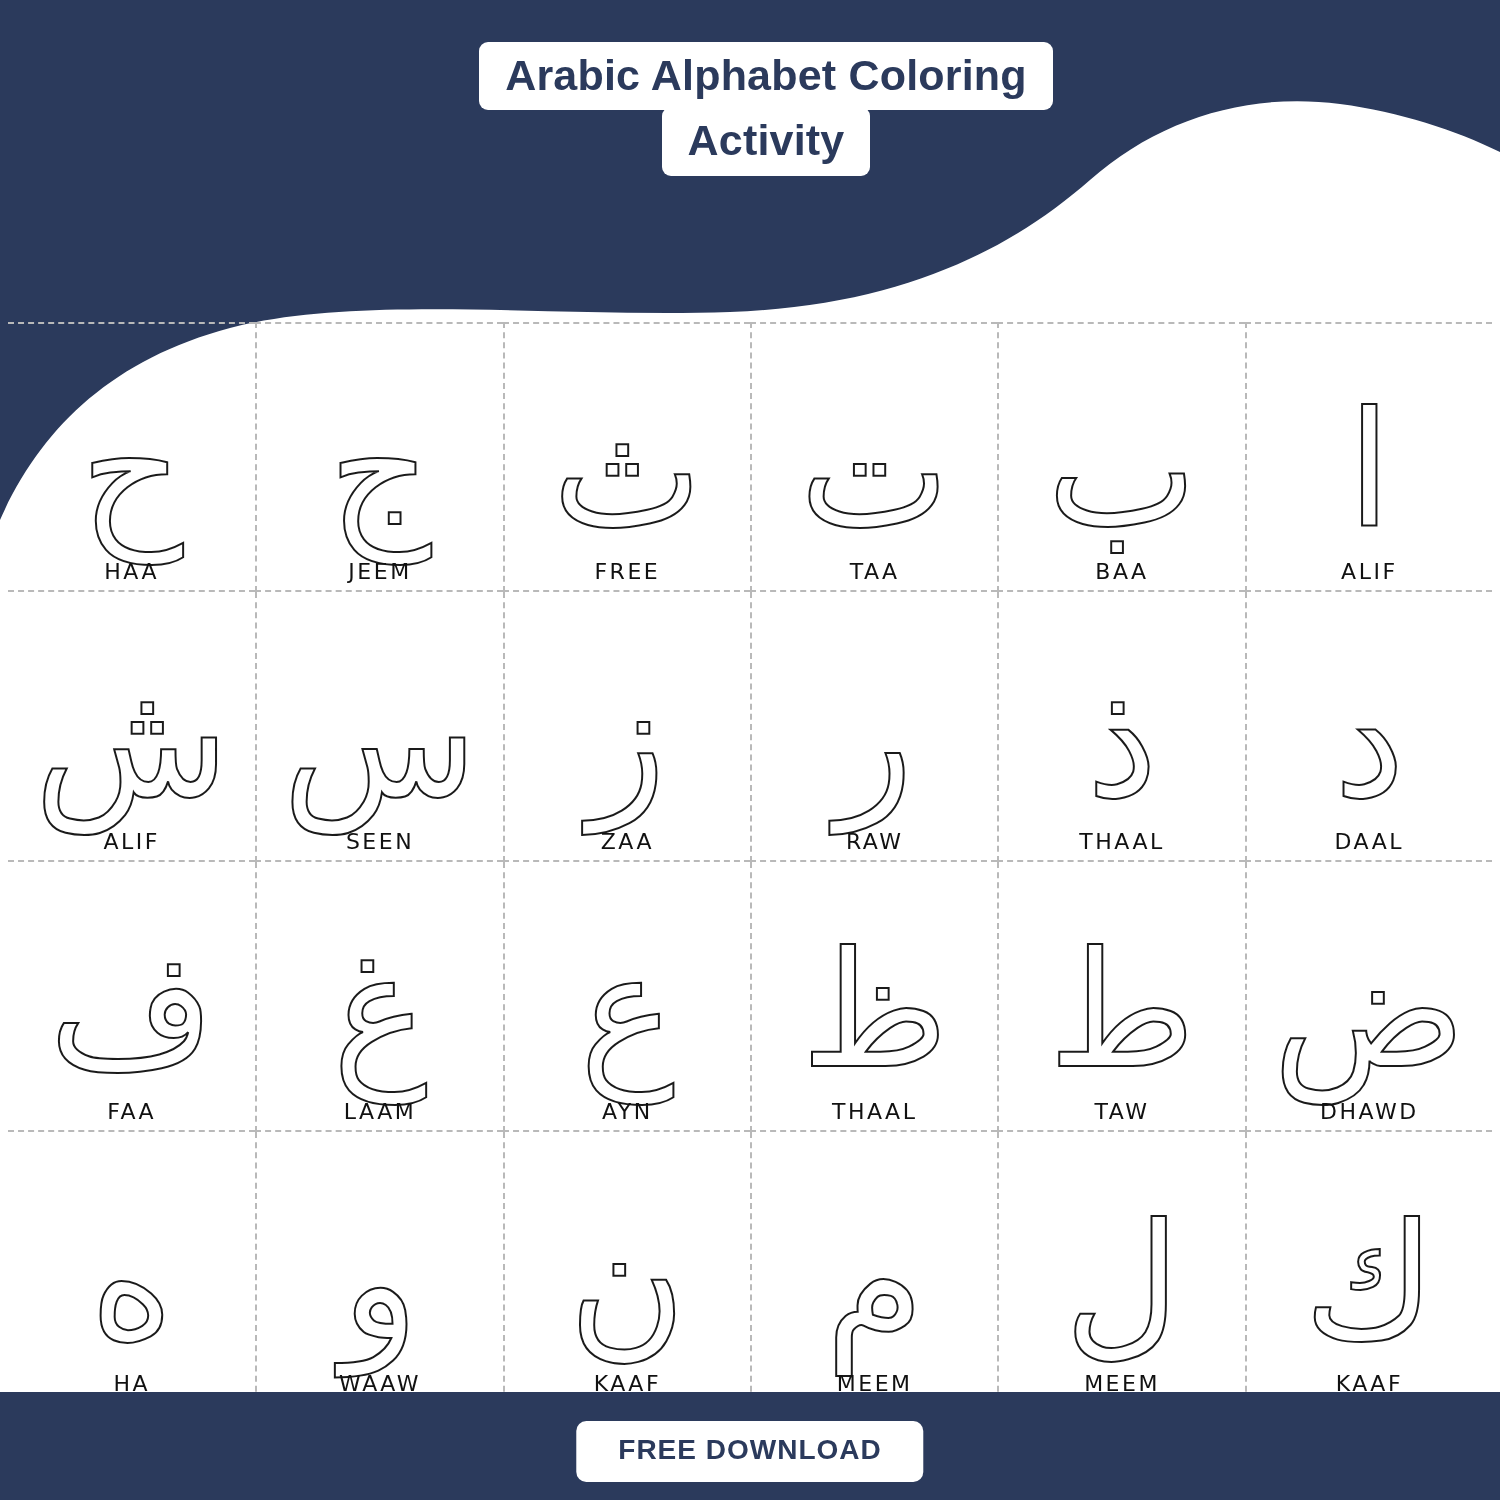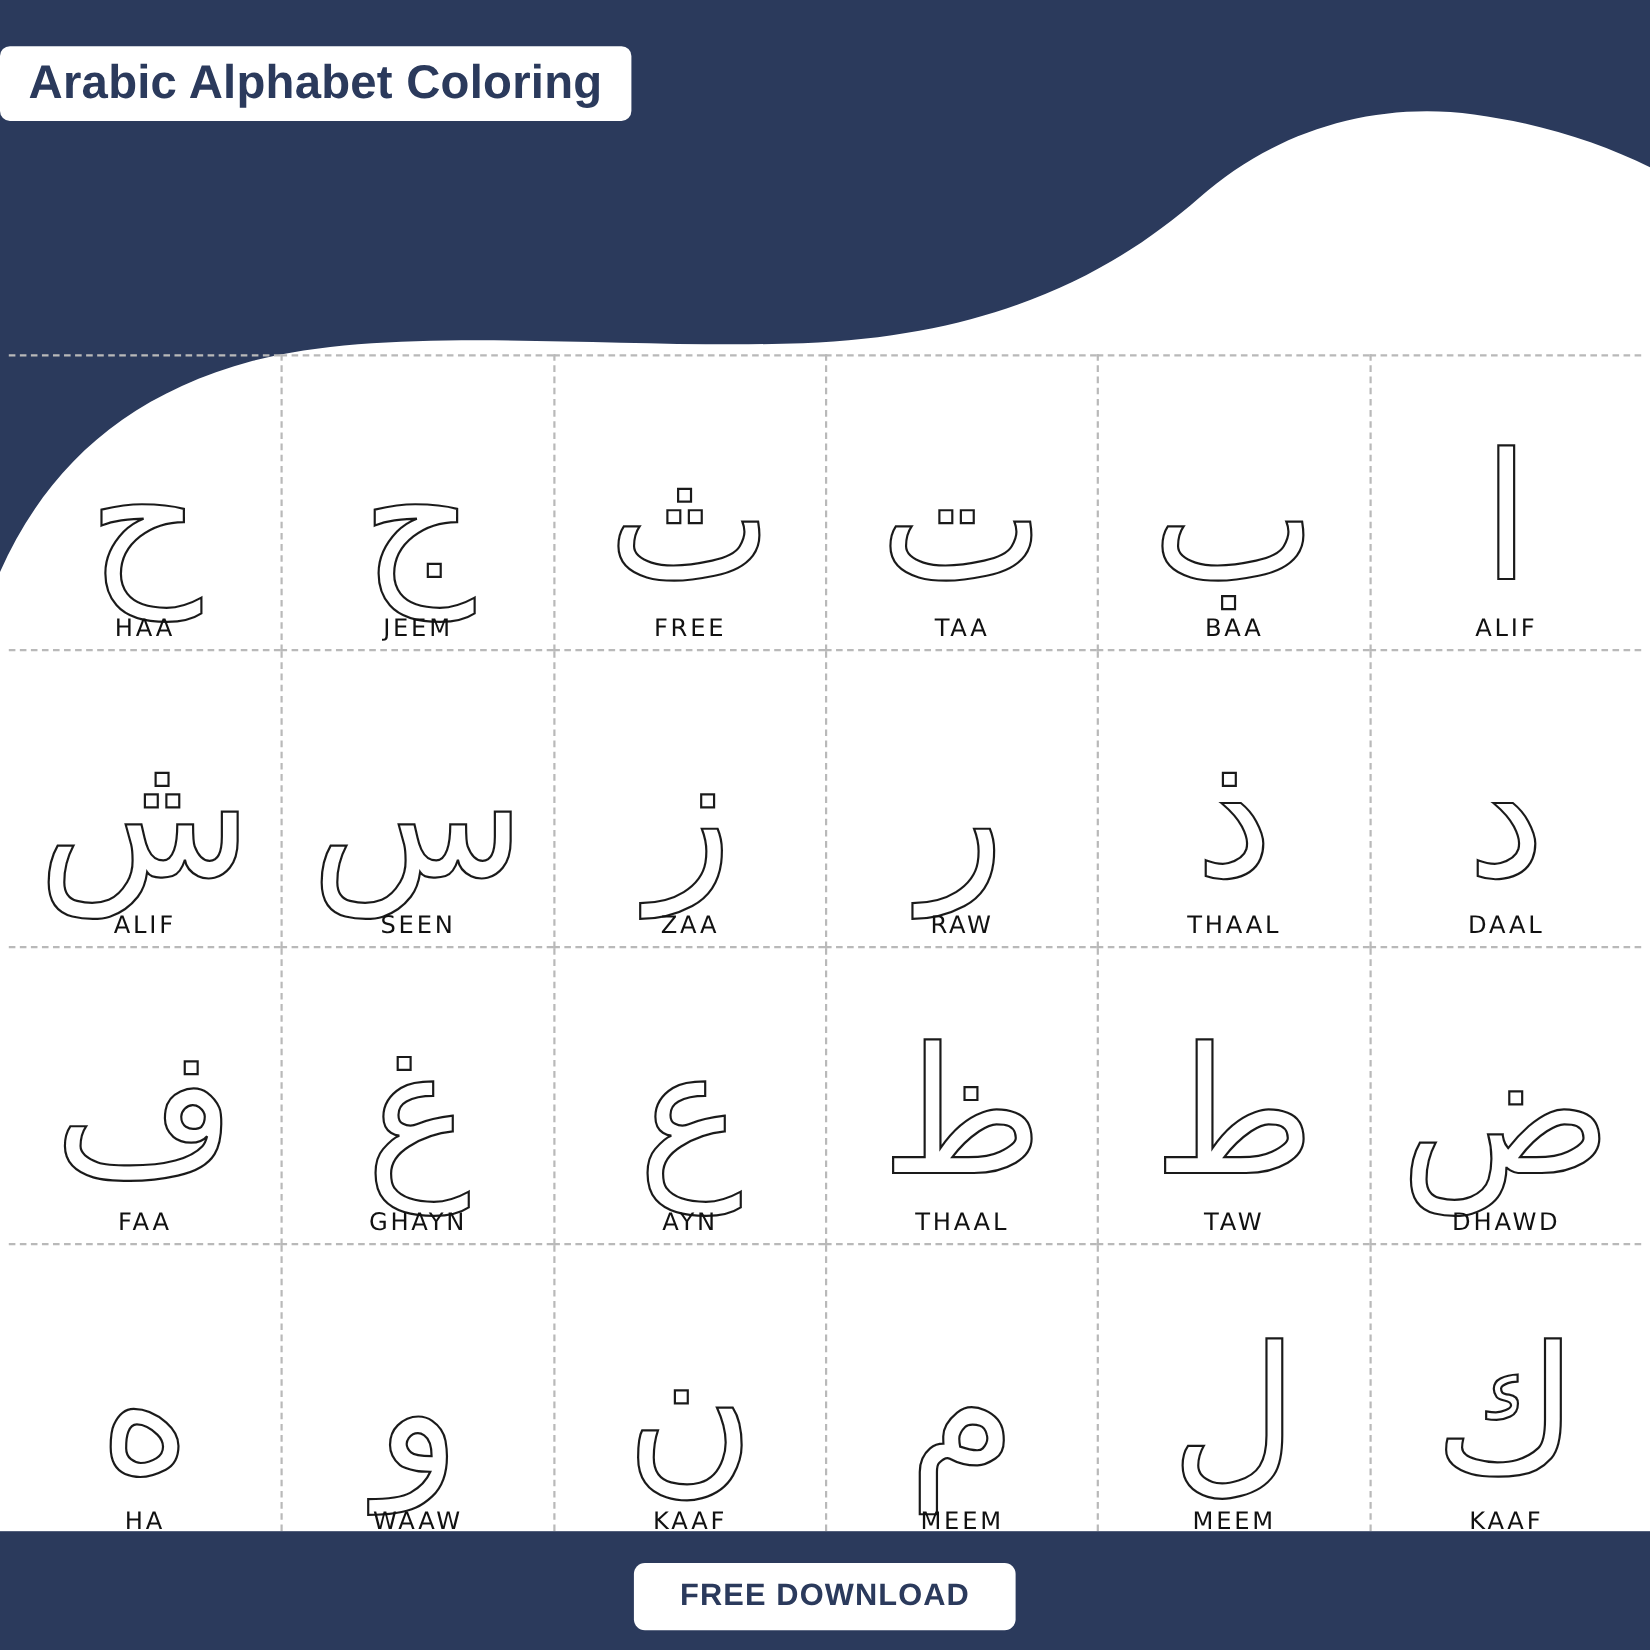--- a/index.html
+++ b/index.html
@@ -26,22 +26,24 @@
   }
 
   
   #title-wrap {
     position: absolute;
     z-index: 5;
     left: 0;
     right: 0;
     top: 42px;
     display: flex;
+    flex-direction: column;
     align-items: center;
     pointer-events: none;
+    padding-left: 32px;
   }
   .title-line {
     background: #ffffff;
     color: #2b3a5c;
     font-size: 43px;
     font-weight: bold;
     line-height: 1.08;
     padding: 10px 26px 12px 26px;
     border-radius: 9px;
     display: inline-block;
@@ -137,20 +139,21 @@
 <body>
 
 <svg id="sheet-wave" viewBox="0 0 1500 1500" preserveAspectRatio="none" xmlns="http://www.w3.org/2000/svg">
   <path d="M0,1500 L0,520 C40,430 110,360 230,328 C360,294 560,318 730,312
            C900,306 1010,250 1090,180 C1160,118 1250,92 1340,104
            C1400,112 1455,130 1500,152 L1500,1500 Z" fill="#ffffff"></path>
 </svg>
 
 <div id="title-wrap">
   <div class="title-line">Arabic Alphabet Coloring</div>
+  <div class="title-line second">Activity</div>
 </div>
 
 <div id="grid">
     <div class="cell row-first">
       <div class="glyph">ا</div>
       <div class="name">ALIF</div>
     </div>
     <div class="cell row-first">
       <div class="glyph">ب</div>
       <div class="name">BAA</div>
@@ -206,21 +209,21 @@
     <div class="cell">
       <div class="glyph">ظ</div>
       <div class="name">THAAL</div>
     </div>
     <div class="cell">
       <div class="glyph">ع</div>
       <div class="name">AYN</div>
     </div>
     <div class="cell">
       <div class="glyph">غ</div>
-      <div class="name">GHAYN</div>
+      <div class="name">LAAM</div>
     </div>
     <div class="cell col-last">
       <div class="glyph">ف</div>
       <div class="name">FAA</div>
     </div>
     <div class="cell row-last">
       <div class="glyph">ك</div>
       <div class="name">KAAF</div>
     </div>
     <div class="cell row-last">

